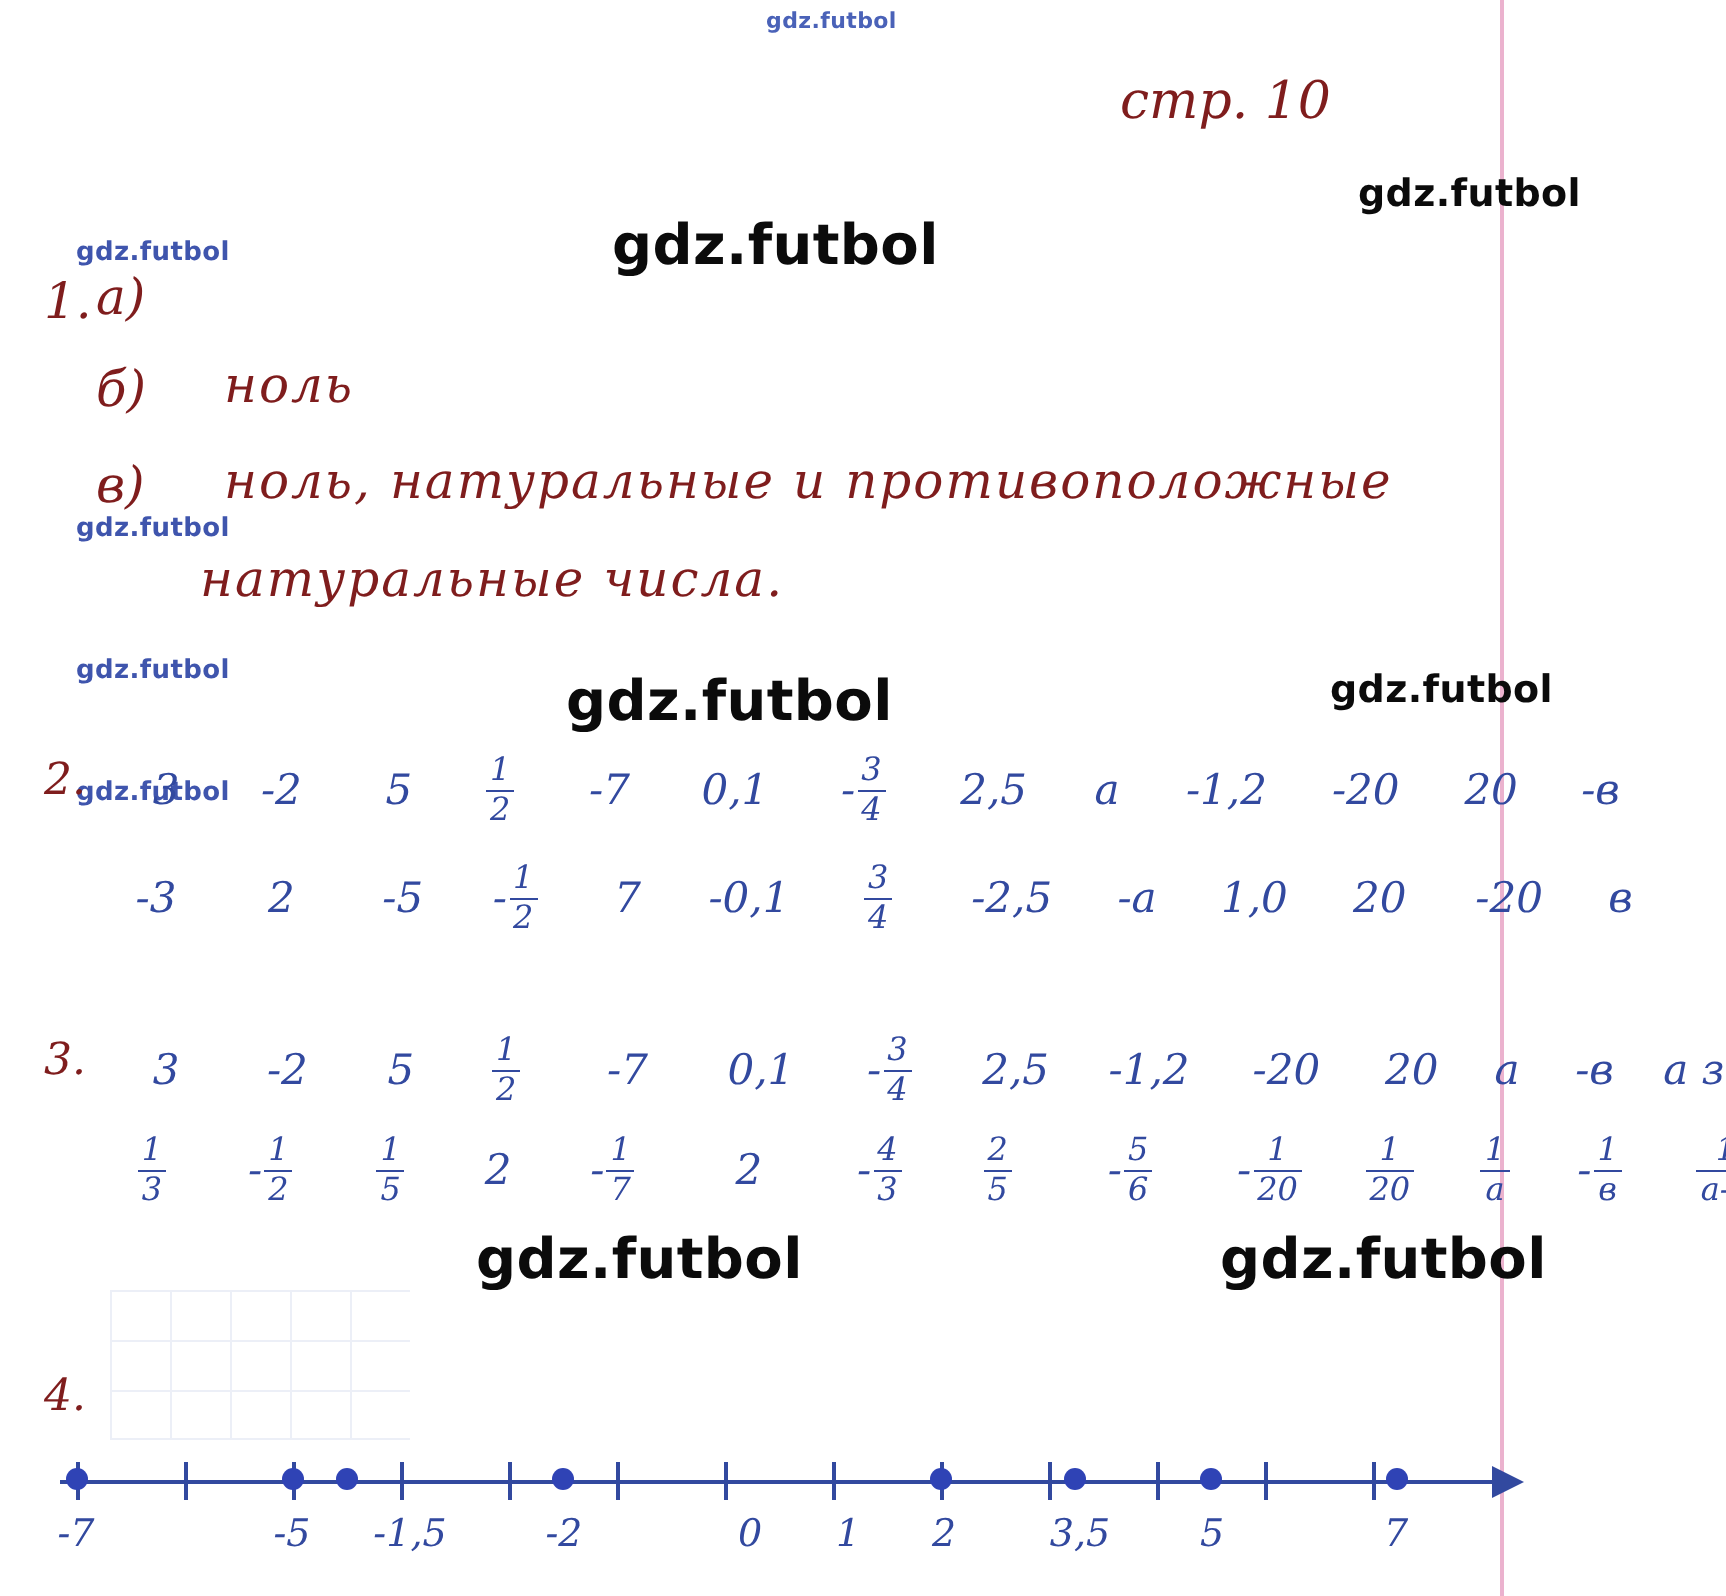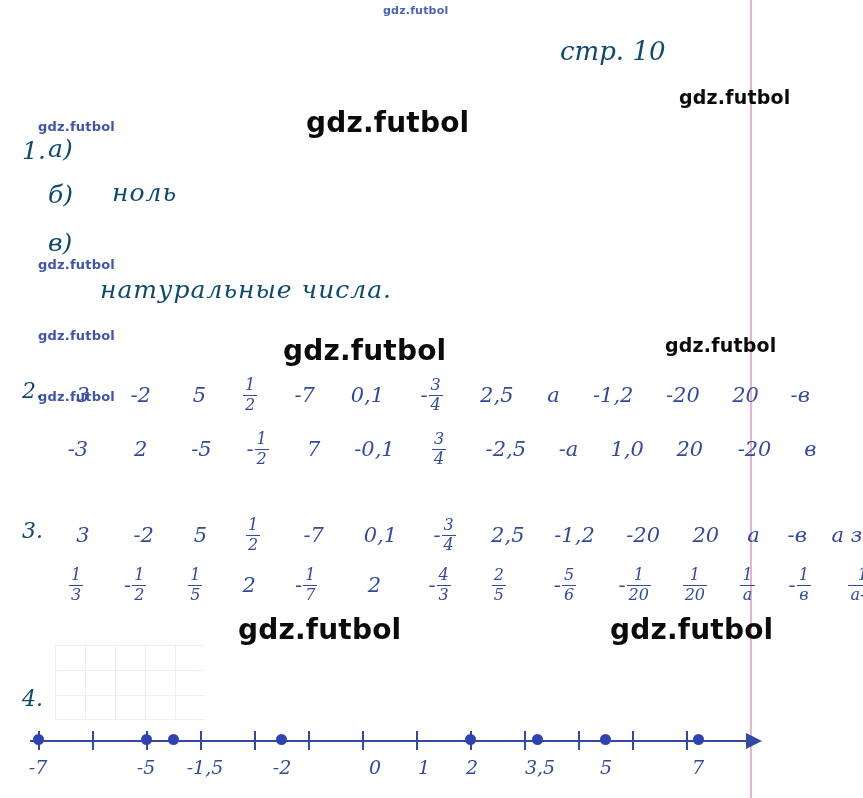--- a/index.html
+++ b/index.html
@@ -31,21 +31,21 @@
     white-space:nowrap;
     letter-spacing:.2px;
   }
   .wm.small{font-size:13px;color:#3f55ad;font-weight:bold;}
   .wm.big{font-size:28px;}
   .wm.top{font-size:11px;color:#4a62b8;}
 
   
   .hw{
     position:absolute;
-    color:#0c4a6e;
+    color:#7f1d1d;
     font-family:"DejaVu Serif", serif;
     font-style:italic;
     white-space:nowrap;
   }
   .hw.l1{font-size:25px;}
   .hw.num{font-size:22px;}
   .hw.head{font-size:26px;}
 
   
   .frac{
@@ -106,20 +106,21 @@
   <div class="wm big" style="left:238px;top:613px;">gdz.futbol</div>
   <div class="wm big" style="left:610px;top:613px;">gdz.futbol</div>
 
   <div class="hw l1" style="left:22px;top:136px;">1.</div>
   <div class="hw l1" style="left:48px;top:134px;">а)</div>
 
   <div class="hw l1" style="left:48px;top:180px;">б)</div>
   <div class="hw l1" style="left:112px;top:178px;letter-spacing:1px;">ноль</div>
 
   <div class="hw l1" style="left:48px;top:228px;">в)</div>
+  <div class="hw l1" style="left:112px;top:226px;letter-spacing:1px;">ноль, натуральные и противоположные</div>
   <div class="hw l1" style="left:100px;top:275px;letter-spacing:1px;">натуральные числа.</div>
 
   <div class="hw num" style="left:22px;top:378px;">2.</div>
 
   <div class="row" style="left:62px;top:378px;">
     <span class="cell" style="width:42px">3</span>
     <span class="cell" style="width:60px">-2</span>
     <span class="cell" style="width:44px">5</span>
     <span class="cell" style="width:44px">
       <span class="frac"><span class="top">1</span><span class="bar"></span><span class="bot">2</span></span>

